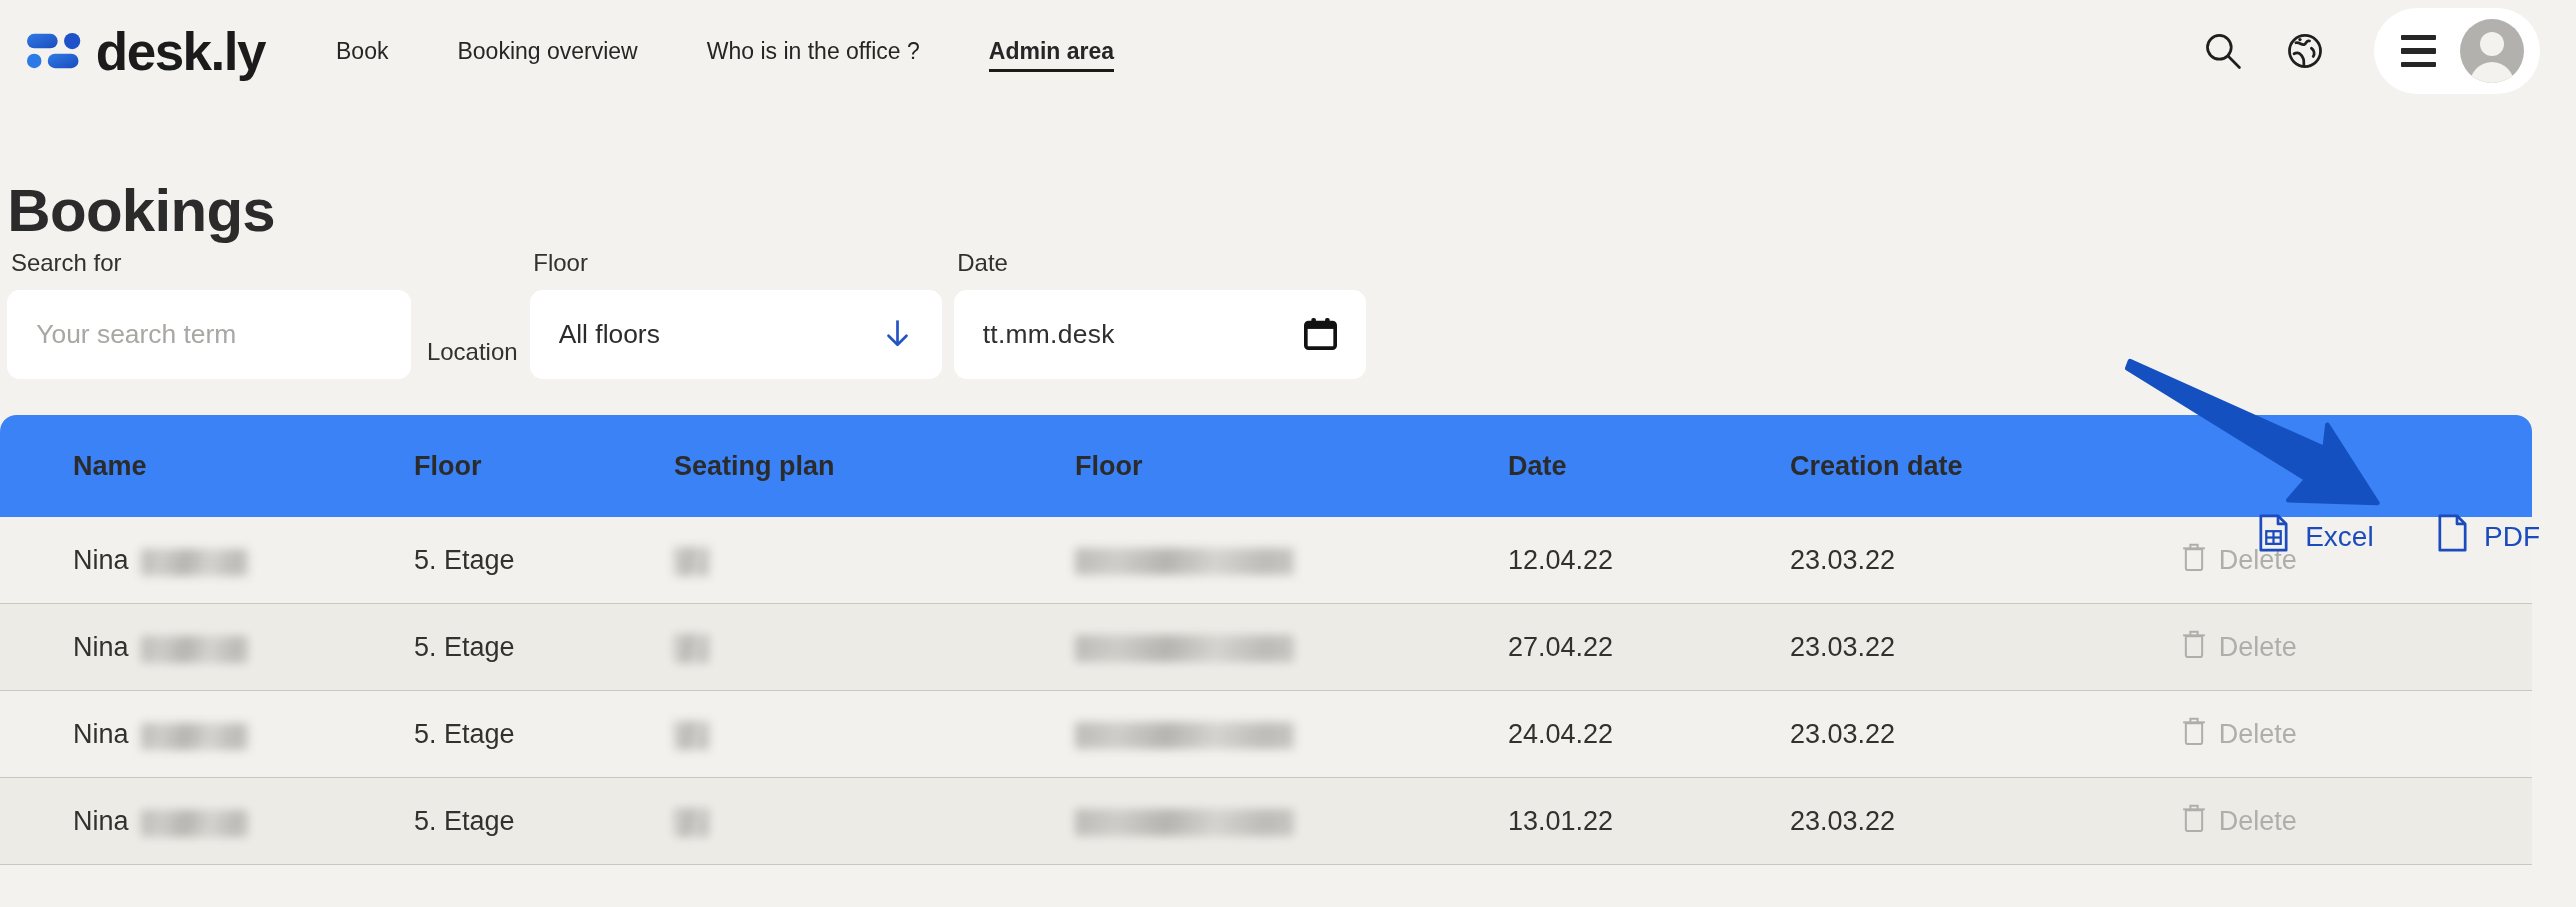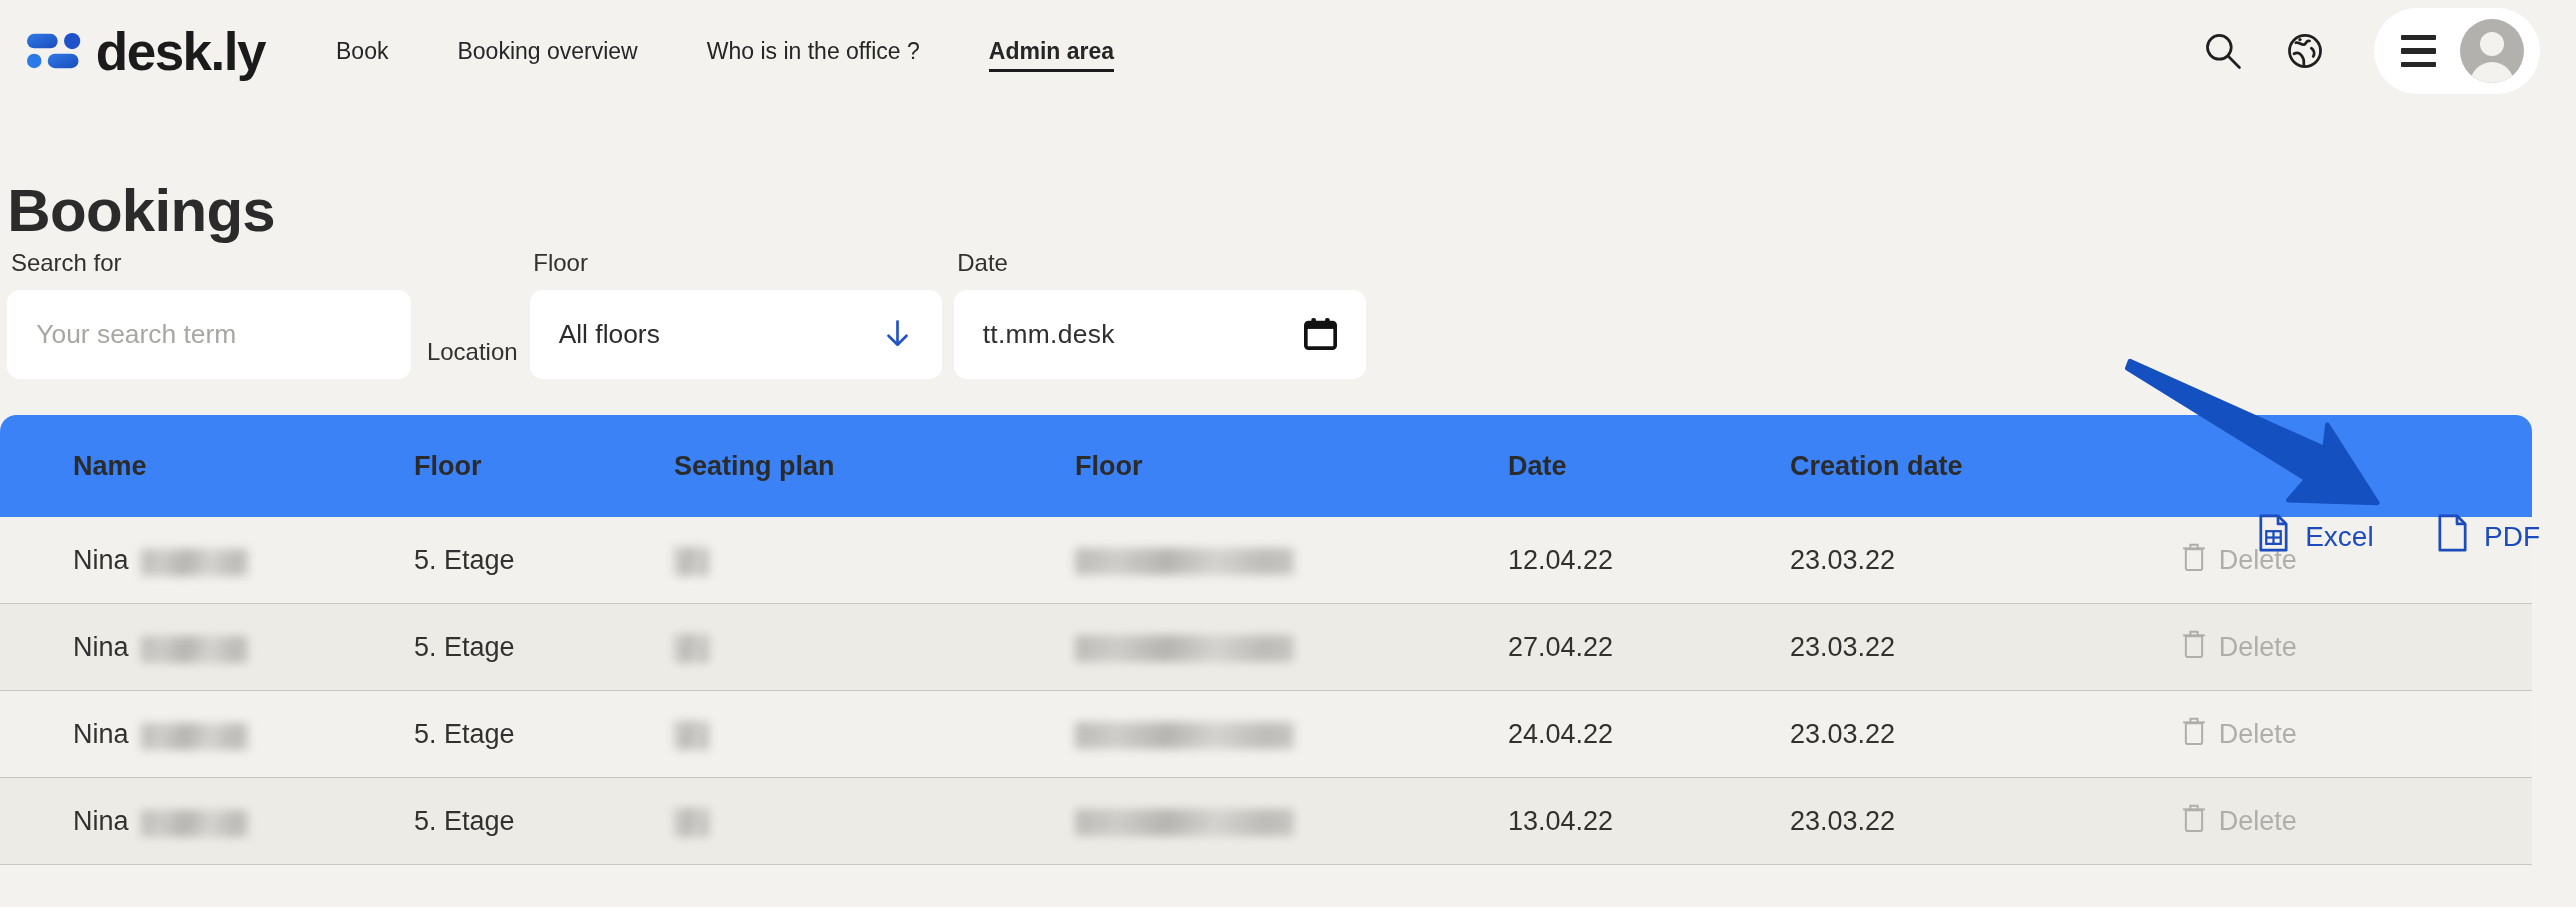--- a/index.html
+++ b/index.html
@@ -451,21 +451,21 @@
           <span>Nina</span>
           <span class="blur blur-name"></span>
         </div>
         <div class="td c-floor">5. Etage</div>
         <div class="td c-plan">
           <span class="blur blur-plan"></span>
         </div>
         <div class="td c-seat">
           <span class="blur blur-seat"></span>
         </div>
-        <div class="td c-date">13.04.22</div>
+        <div class="td c-date">13.01.22</div>
         <div class="td c-created">23.03.22</div>
         <div class="td c-action">
           <div class="delete-btn">
             <span>
               <svg width="24" height="29" viewBox="0 0 26 32" fill="none" xmlns="http://www.w3.org/2000/svg">
                 <path d="M4 8h18v21a2 2 0 0 1-2 2H6a2 2 0 0 1-2-2z" stroke="#b0aeab" stroke-width="2.2" fill="none"></path>
                 <line x1="1" y1="7" x2="25" y2="7" stroke="#b0aeab" stroke-width="2.2"></line>
                 <path d="M9 7V3h8v4" stroke="#b0aeab" stroke-width="2.2" fill="none"></path>
               </svg>
             </span>

